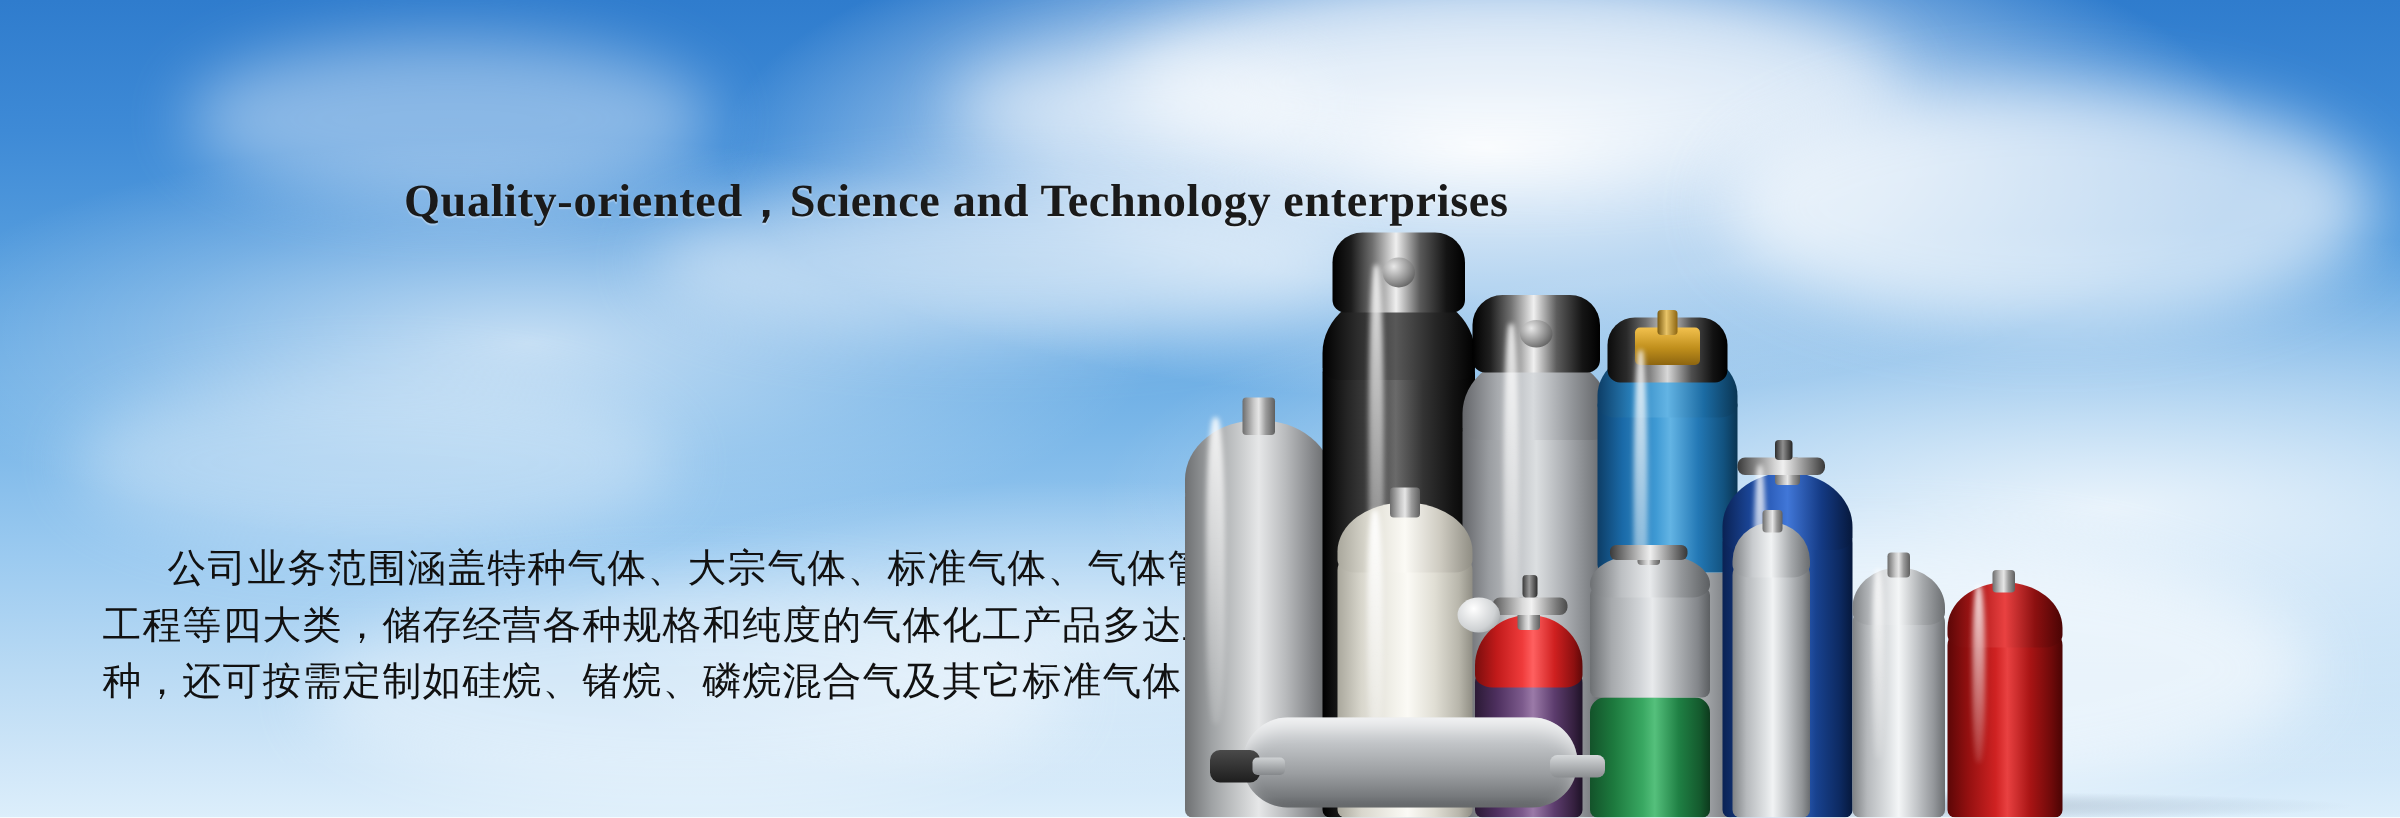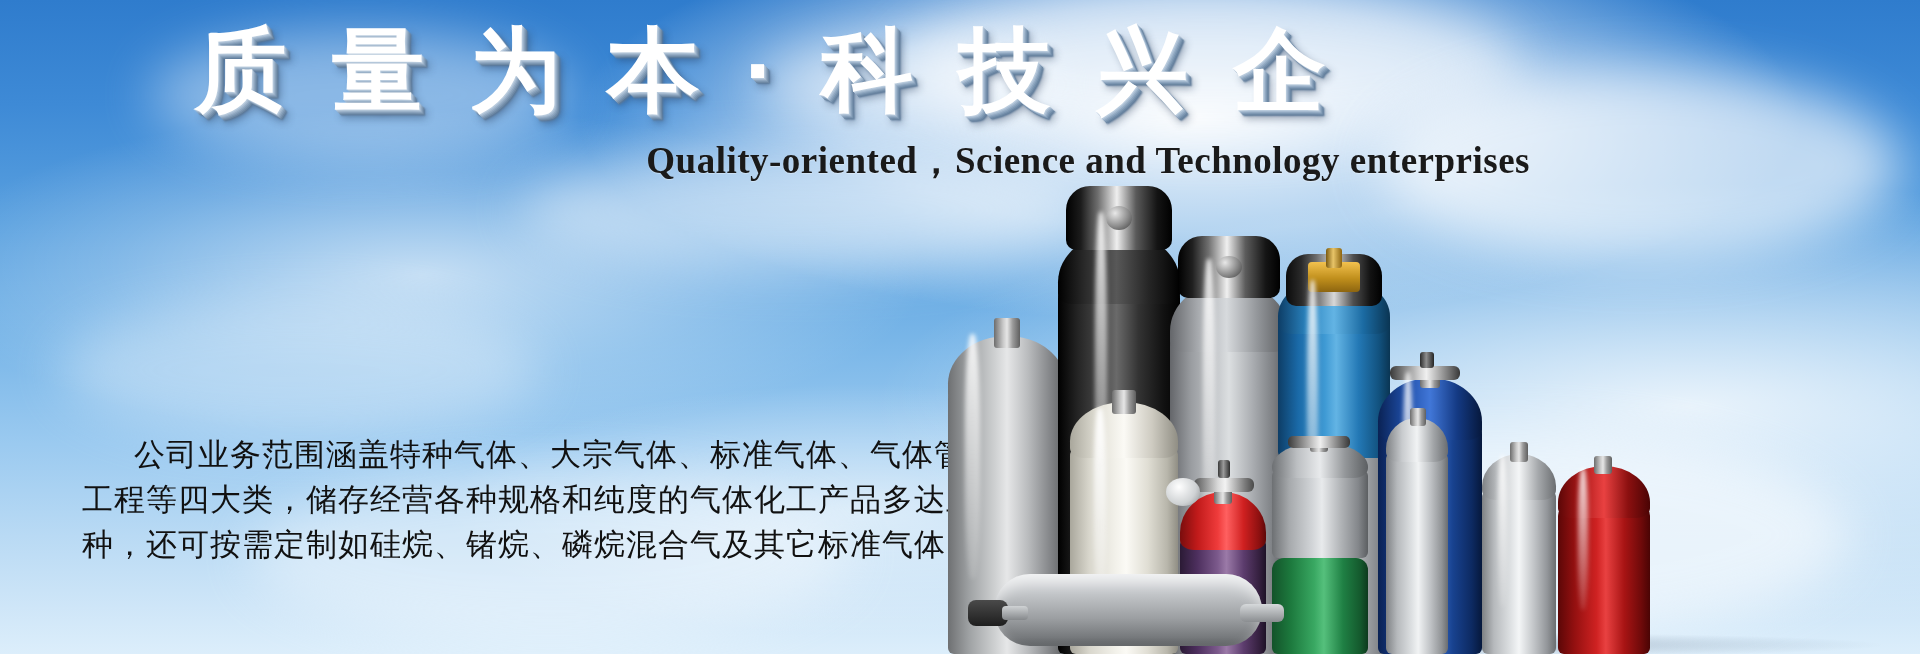--- a/index.html
+++ b/index.html
@@ -36,21 +36,21 @@
     text-shadow:
       2px 2px 0 #8aa7c4, 3px 3px 0 #7e9cbb, 4px 4px 0 #748fae,
       5px 5px 0 #6a84a1, 6px 6px 1px #5d7governor,
       6px 7px 6px rgba(30,50,80,.45);
   }
   #headline.fix{ text-shadow:
       1px 1px 0 #b9cbdd, 2px 2px 0 #a4b9cf, 3px 3px 0 #8fa7c0,
       4px 4px 0 #7d97b2, 5px 5px 0 #6d88a4, 6px 6px 2px #5c7897,
       7px 8px 8px rgba(25,45,75,.45);}
   #subhead{
-    position:absolute;left:0;top:136px;width:1530px;text-align:right;
+    position:absolute;left:0;top:136px;width:1530px;text-align:center;
     font-family:"Liberation Serif","DejaVu Serif",serif;
     font-weight:bold;font-size:37px;color:#1a1a1a;white-space:nowrap;
     letter-spacing:.5px;
     text-shadow:0 1px 1px rgba(255,255,255,.35);
   }
 
   
   #slogan-box{
     position:absolute;left:78px;top:305px;width:778px;height:84px;
     background:#fefefe;box-shadow:0 2px 6px rgba(20,50,90,.18);
@@ -91,21 +91,20 @@
 
   <div class="cloud c1"></div>
   <div class="cloud c2"></div>
   <div class="cloud c3"></div>
   <div class="cloud c4"></div>
   <div class="cloud c5"></div>
   <div class="cloud c6"></div>
   <div class="cloud c7"></div>
   <div class="cloud c8"></div>
 
-  <div id="headline" class="fix">质 量 为 本 · 科 技 兴 企</div>
   <div id="subhead">Quality-oriented，Science and Technology enterprises</div>
 
 
   <div id="paragraph">
     <span class="ln first">公司业务范围涵盖特种气体、大宗气体、标准气体、气体管道</span>
     <span class="ln">工程等四大类，储存经营各种规格和纯度的气体化工产品多达上百</span>
     <span class="ln">种，还可按需定制如硅烷、锗烷、磷烷混合气及其它标准气体。</span>
   </div>
 
   <div id="cylinders">

